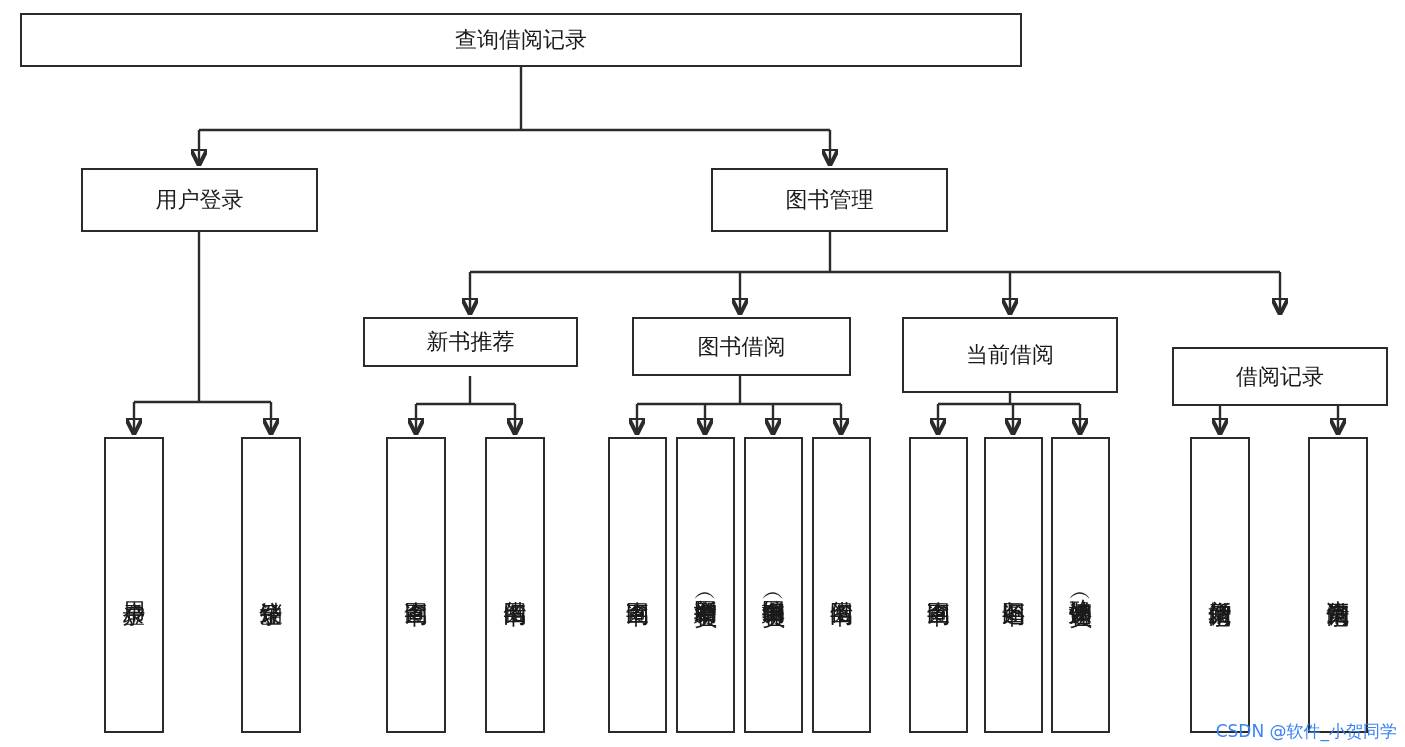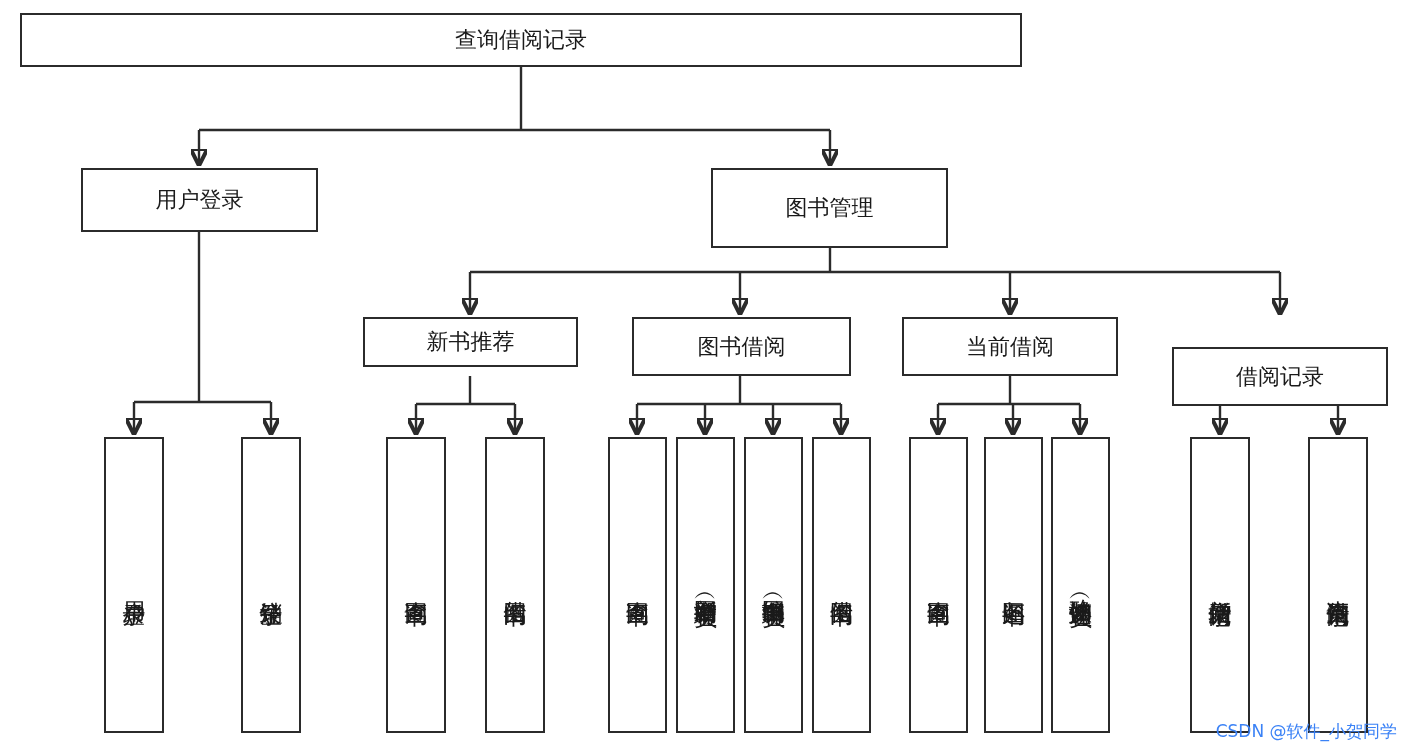--- a/index.html
+++ b/index.html
@@ -123,31 +123,31 @@
     <line x1="1338" y1="404" x2="1338" y2="433" marker-end="url(#arrow)"></line>
   </svg>
 
   <div class="node h" style="left:20px; top:13px; width:1002px; height:54px;">
     <span class="node-label">查询借阅记录</span>
   </div>
 
   <div class="node h" style="left:81px; top:168px; width:237px; height:64px;">
     <span class="node-label">用户登录</span>
   </div>
-  <div class="node h" style="left:711px; top:168px; width:237px; height:80px;">
+  <div class="node h" style="left:711px; top:168px; width:237px; height:64px;">
     <span class="node-label">图书管理</span>
   </div>
 
   <div class="node h" style="left:363px; top:317px; width:215px; height:50px;">
     <span class="node-label">新书推荐</span>
   </div>
   <div class="node h" style="left:632px; top:317px; width:219px; height:59px;">
     <span class="node-label">图书借阅</span>
   </div>
-  <div class="node h" style="left:902px; top:317px; width:216px; height:59px;">
+  <div class="node h" style="left:902px; top:317px; width:216px; height:76px;">
     <span class="node-label">当前借阅</span>
   </div>
   <div class="node h" style="left:1172px; top:317px; width:216px; height:59px;margin-top:30px;">
     <span class="node-label">借阅记录</span>
   </div>
 
   <div class="node v" style="left:104px; top:437px; width:60px; height:296px;">
     <span class="node-label">用户登录</span>
   </div>
   <div class="node v" style="left:241px; top:437px; width:60px; height:296px;">

